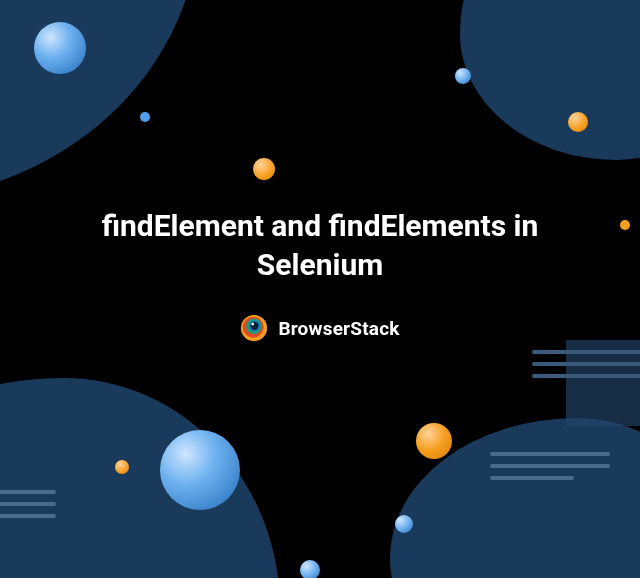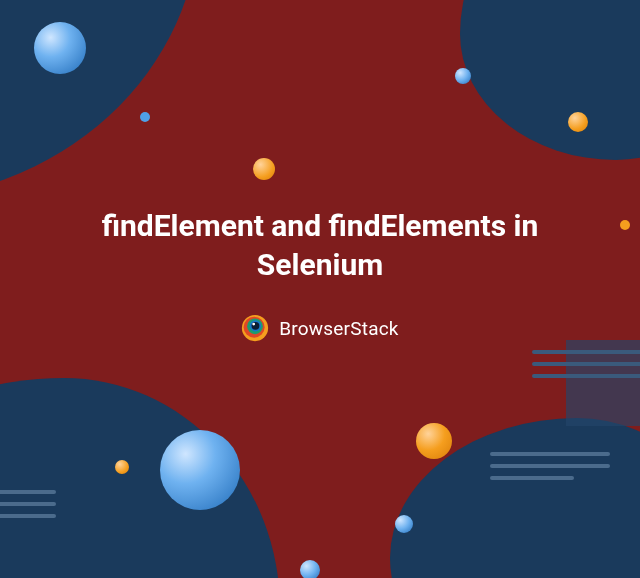--- a/index.html
+++ b/index.html
@@ -8,21 +8,21 @@
   height: 578px;
   overflow: hidden;
   font-family: -apple-system, BlinkMacSystemFont, "Segoe UI", Roboto, Helvetica, Arial, sans-serif;
   background: #0b1e35;
   position: relative;
 }
 .canvas {
   width: 640px;
   height: 578px;
   position: relative;
-  background: #7f1d1d;
+  background: #000000;
 }
 .blob {
   position: absolute;
   border-radius: 50%;
 }
 .blob-top-left {
   width: 520px;
   height: 520px;
   left: -320px;
   top: -320px;
@@ -100,21 +100,21 @@
   margin-top: -30px;
 }
 .brand {
   margin-top: 30px;
   display: flex;
   align-items: center;
   gap: 10px;
 }
 .brand-name {
   color: #ffffff;
-  font-weight: 400;
+  font-weight: 700;
   font-size: 19px;
   letter-spacing: 0.2px;
 }
 .logo-svg { width: 28px; height: 28px; display: block; }
 </style>
 </head>
 <body>
 
 <div class="canvas">
 

